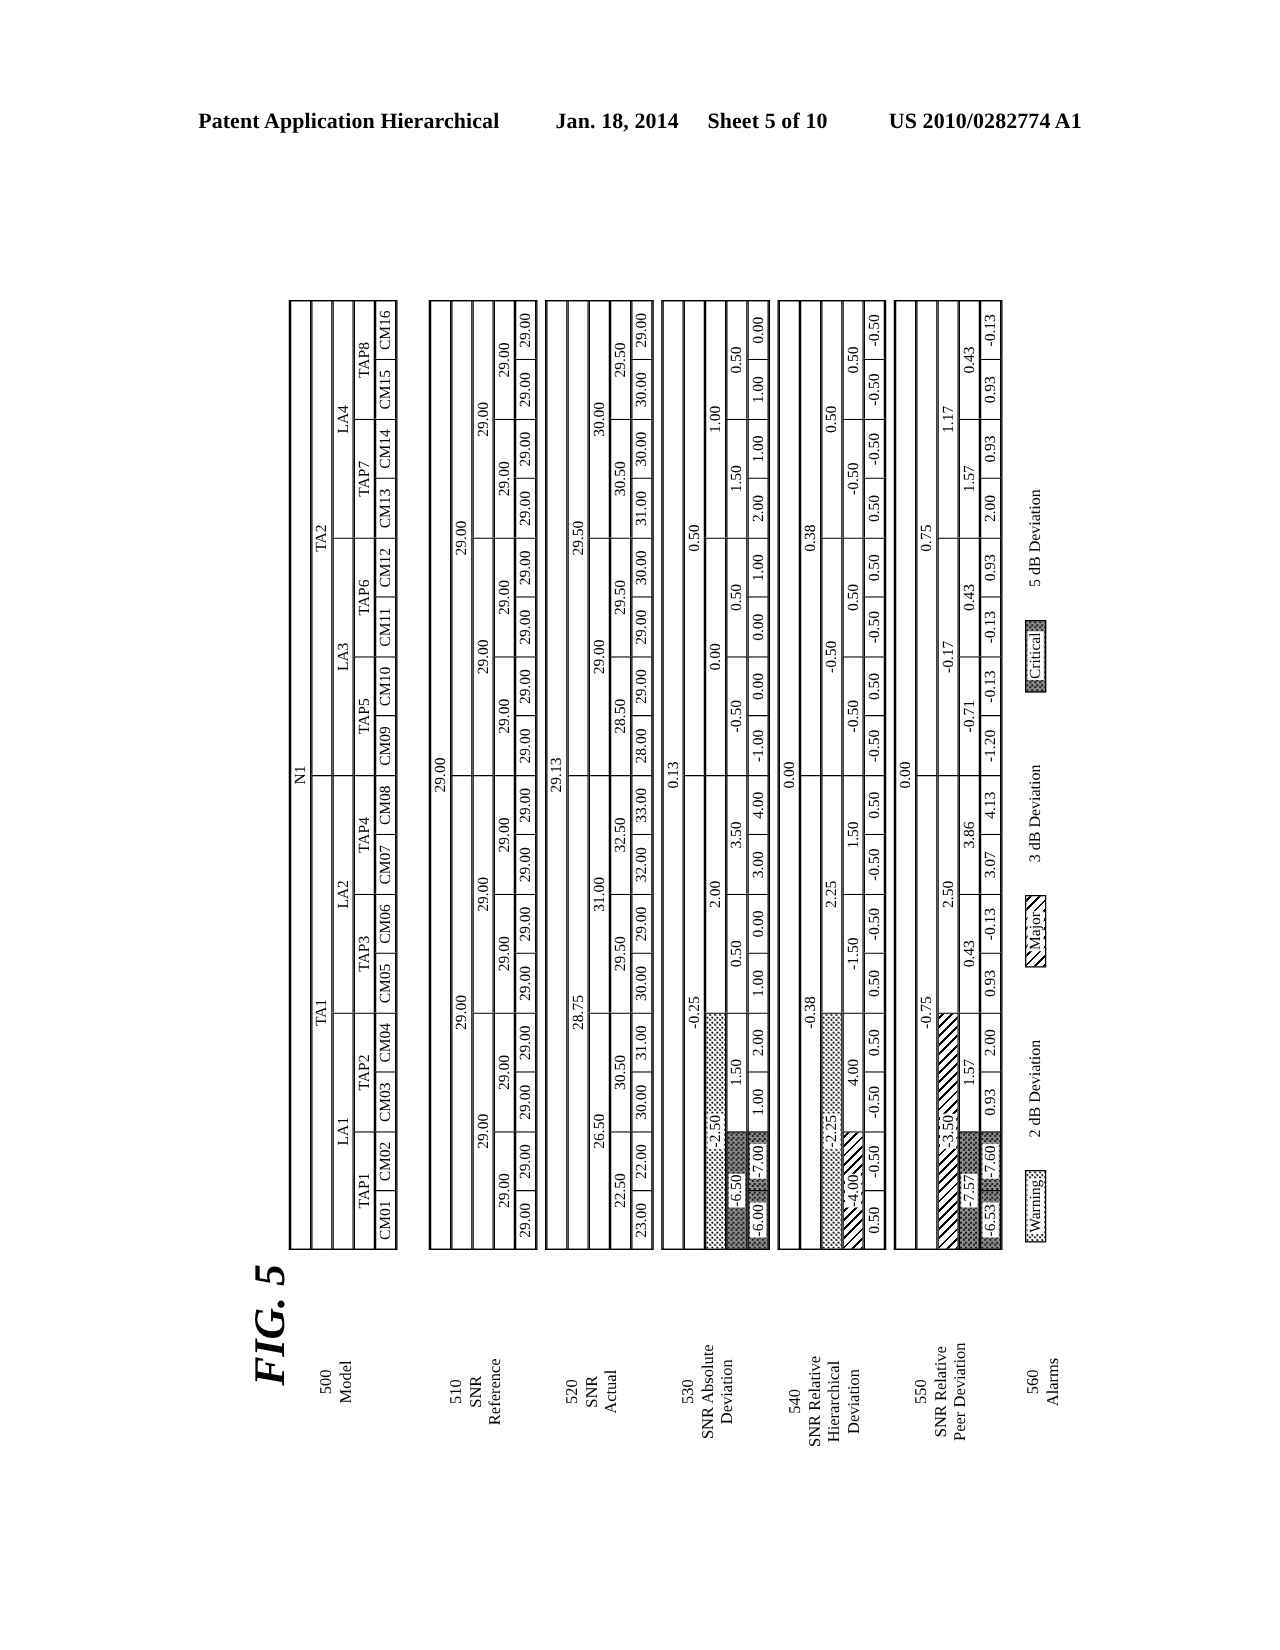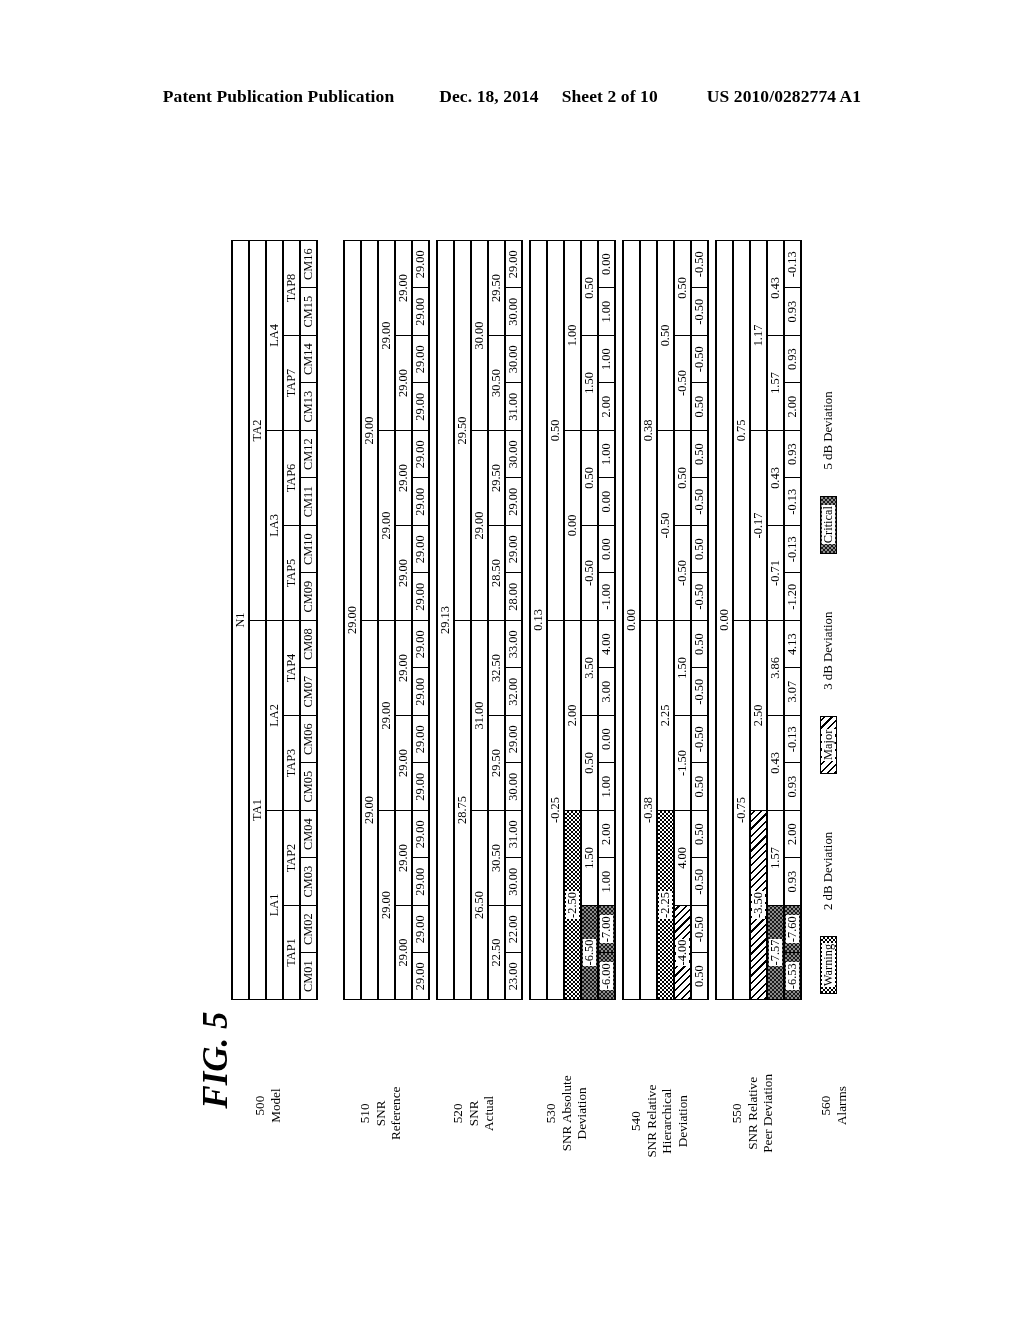--- a/index.html
+++ b/index.html
@@ -179,25 +179,25 @@
     text-align: center;
     pointer-events: auto;
   }
   .rowlabel .num { display: block; }
   .rowlabel .nm { display: block; }
 </style>
 </head>
 <body>
 
 <div class="page-header">
-  <span class="seg">Patent Publication Publication</span>
+  <span class="seg">Patent Application Hierarchical</span>
   <span class="gap-a"></span>
-  <span class="seg">Dec. 18, 2014</span>
+  <span class="seg">Jan. 18, 2014</span>
   <span class="gap-b"></span>
-  <span class="seg">Sheet 2 of 10</span>
+  <span class="seg">Sheet 5 of 10</span>
   <span class="gap-c"></span>
   <span class="seg">US 2010/0282774 A1</span>
 </div>
 
 <div class="fig-label">FIG. 5</div>
 
 <div id="figure-rotor">
     <div class="block" style="top: 0px; width: 760px; height: 85px;">
       <div class="cellrow topline" style="top: 0px; height: 17px;">
         <div class="cell" style="width: 760px; height: 17px;">

